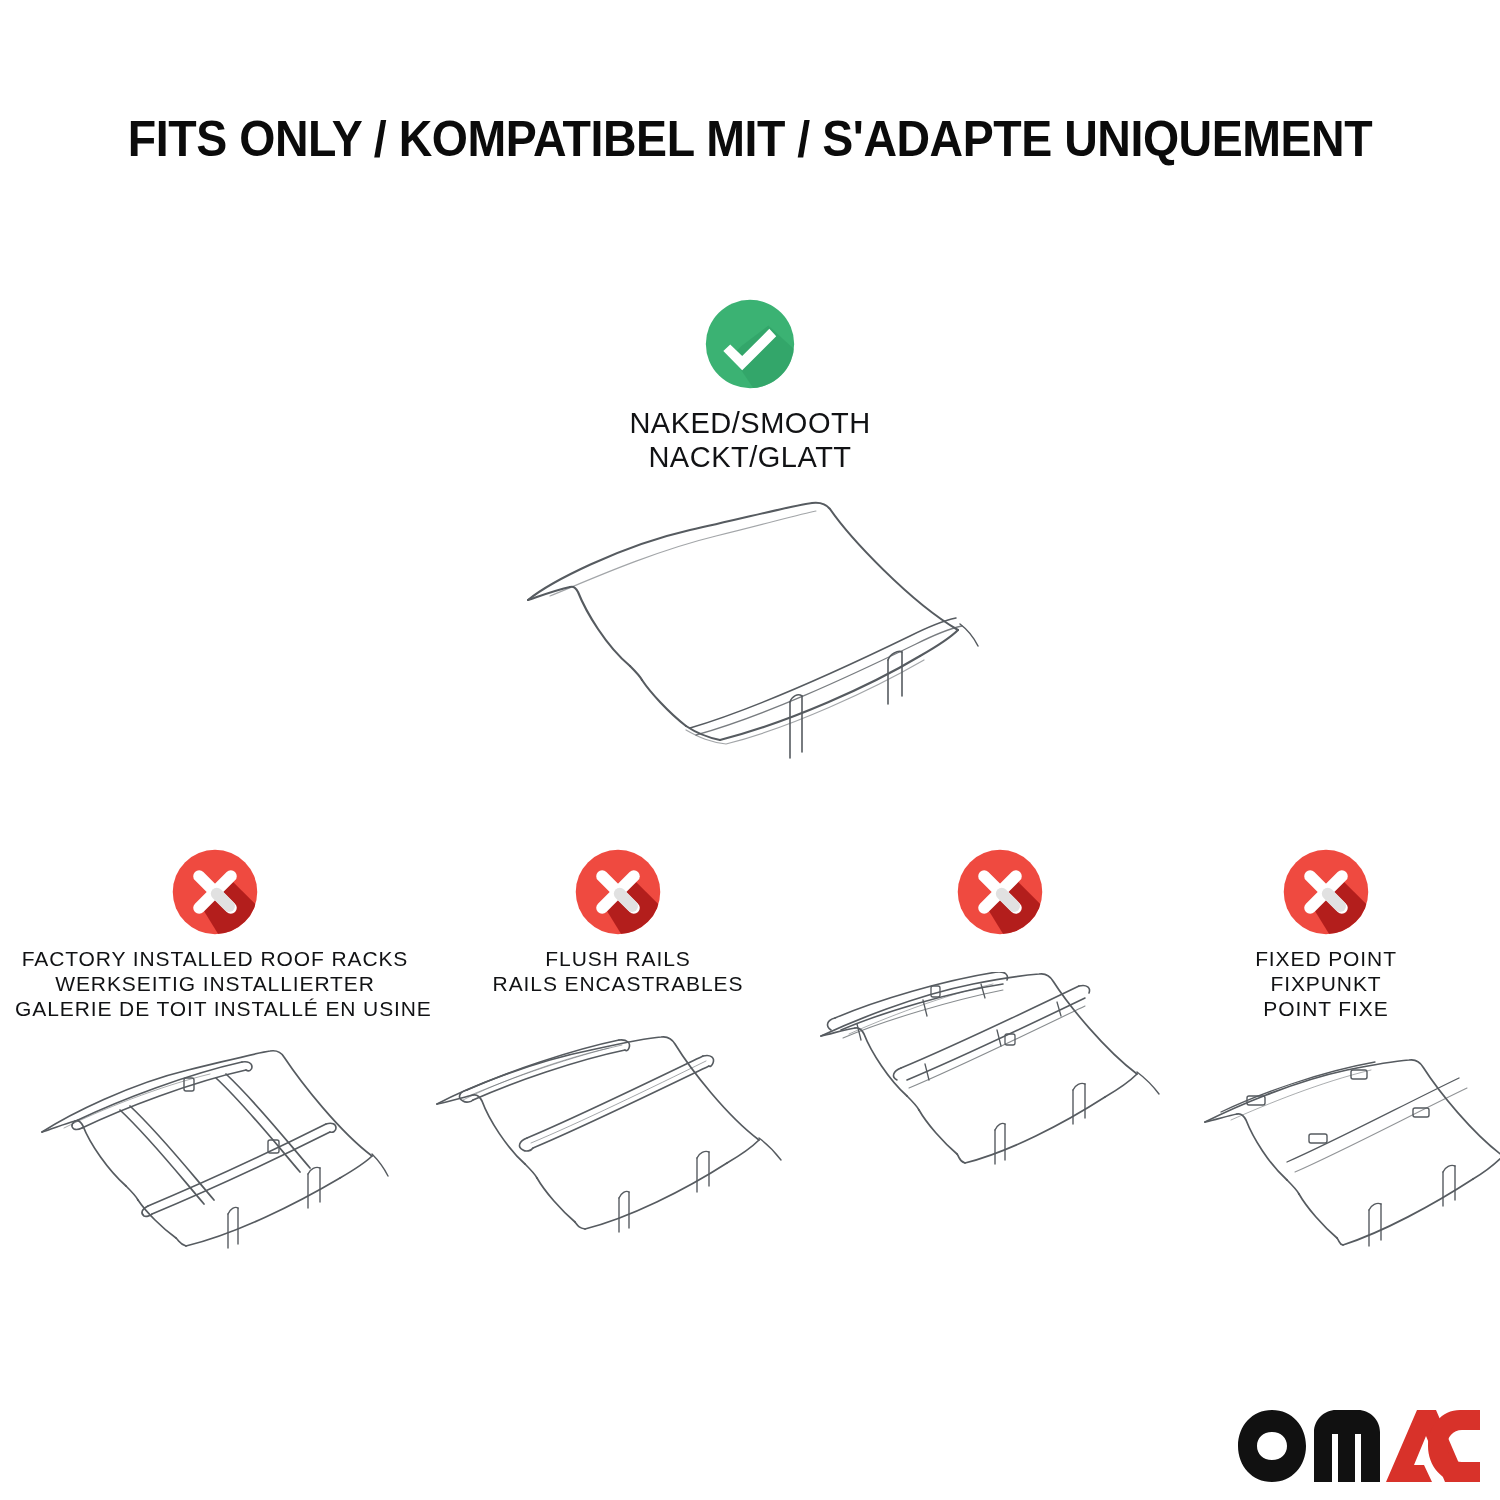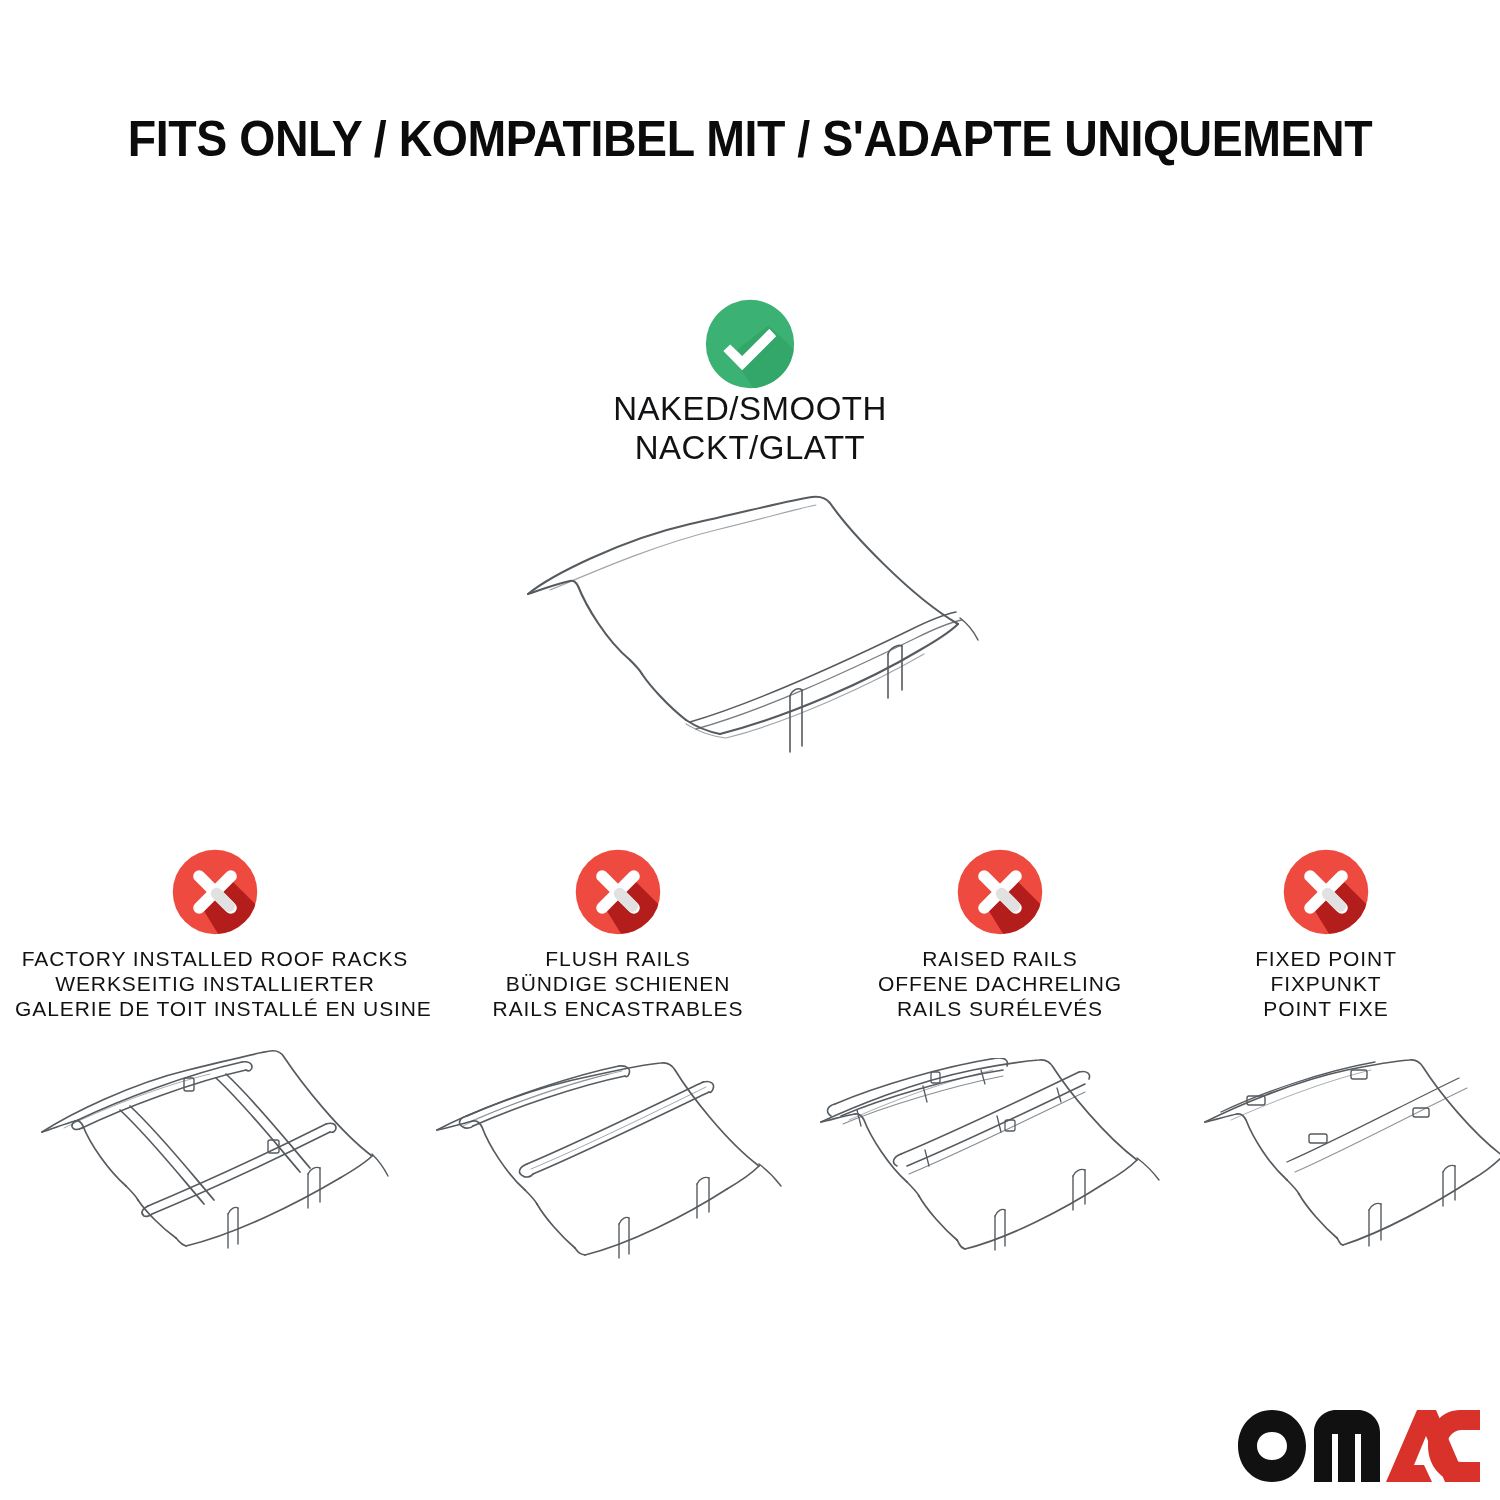--- a/index.html
+++ b/index.html
@@ -35,21 +35,21 @@
     font-family:"Liberation Sans", sans-serif;
     font-weight:400;
     color:#111214;
     letter-spacing:0.6px;
     line-height:1.16;
   }
   .labels div{white-space:nowrap;}
 
   
   .card-main{left:0;right:0;top:298px;}
-  .card-main .labels{font-size:33px;letter-spacing:0.5px;line-height:1.18;margin-top:0;}
+  .card-main .labels{font-size:29px;letter-spacing:0.5px;line-height:1.18;margin-top:16px;}
 
   
   .row-bottom{position:absolute;left:0;top:848px;width:1500px;height:430px;}
   .col{position:absolute;top:0;text-align:center;}
   .col .labels{font-size:21px;letter-spacing:0.9px;line-height:1.2;margin-top:10px;}
   .col-1{left:15px;width:400px;}
   .col-2{left:420px;width:396px;}
   .col-3{left:802px;width:396px;}
   .col-4{left:1191px;width:270px;}
 
@@ -214,21 +214,20 @@
           <g stroke="#ffffff" stroke-width="13.5" stroke-linecap="round">
             <line x1="32" y1="32" x2="68" y2="68"></line>
             <line x1="68" y1="32" x2="32" y2="68"></line>
           </g>
           <line x1="52" y1="52" x2="66" y2="66" stroke="#dcdcdc" stroke-width="13.5" stroke-linecap="round" opacity="0.85"></line>
         </svg>
       </span>
 
       <div class="labels">
         <div>FLUSH RAILS</div>
-        <div>BÜNDIGE SCHIENEN</div>
         <div>RAILS ENCASTRABLES</div>
       </div>
 
       <span class="icon-wrap">
         <svg width="390" height="215" viewBox="0 0 390 215" class="art" style="margin-top:36px;">
           <g fill="none" stroke="#565b60" stroke-width="1.7" stroke-linecap="round" stroke-linejoin="round">
             <path d="M14 72 C44 56 108 30 168 18 C200 11 224 6 238 5 C244 4 249 7 252 12 C268 38 304 84 336 108"></path>
             <path d="M14 72 C24 70 38 66 50 63"></path>
             <path d="M50 63 C54 62 57 65 59 69 C66 88 84 116 102 132"></path>
             <path d="M102 132 C108 138 112 142 114 146"></path>
@@ -275,25 +274,20 @@
             <path d="M50 50 L66 34 L105 73 L105 105 L58 105 L34 66 Z" fill="#a81616" opacity="0.85"></path>
           </g>
           <g stroke="#ffffff" stroke-width="13.5" stroke-linecap="round">
             <line x1="32" y1="32" x2="68" y2="68"></line>
             <line x1="68" y1="32" x2="32" y2="68"></line>
           </g>
           <line x1="52" y1="52" x2="66" y2="66" stroke="#dcdcdc" stroke-width="13.5" stroke-linecap="round" opacity="0.85"></line>
         </svg>
       </span>
 
-      <div class="labels">
-        <div>RAISED RAILS</div>
-        <div>OFFENE DACHRELING</div>
-        <div>RAILS SURÉLEVÉS</div>
-      </div>
 
       <span class="icon-wrap">
         <svg width="390" height="215" viewBox="0 0 390 215" class="art" style="margin-top:36px;">
           <g fill="none" stroke="#565b60" stroke-width="1.7" stroke-linecap="round" stroke-linejoin="round">
             <path d="M16 64 C46 50 108 24 168 12 C198 6 222 3 234 2 C240 1 245 4 248 9 C264 34 300 78 332 102"></path>
             <path d="M16 64 C26 62 38 58 50 56"></path>
             <path d="M50 56 C54 55 57 58 59 62 C66 80 84 108 102 124"></path>
             <path d="M102 124 C108 130 112 134 114 138"></path>
             <path d="M114 138 C122 152 138 170 152 182"></path>
             <path d="M332 102 C326 108 312 118 300 125"></path>

